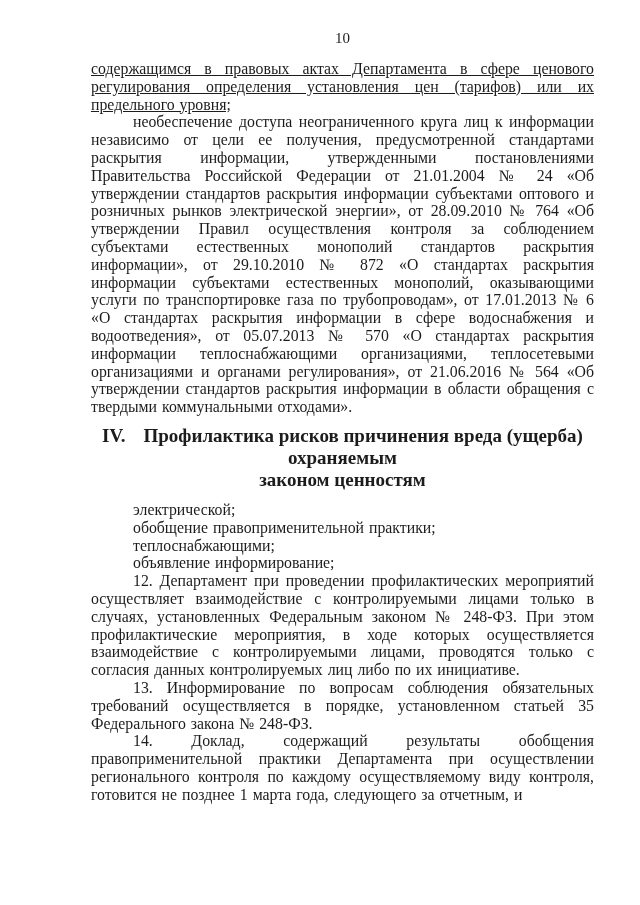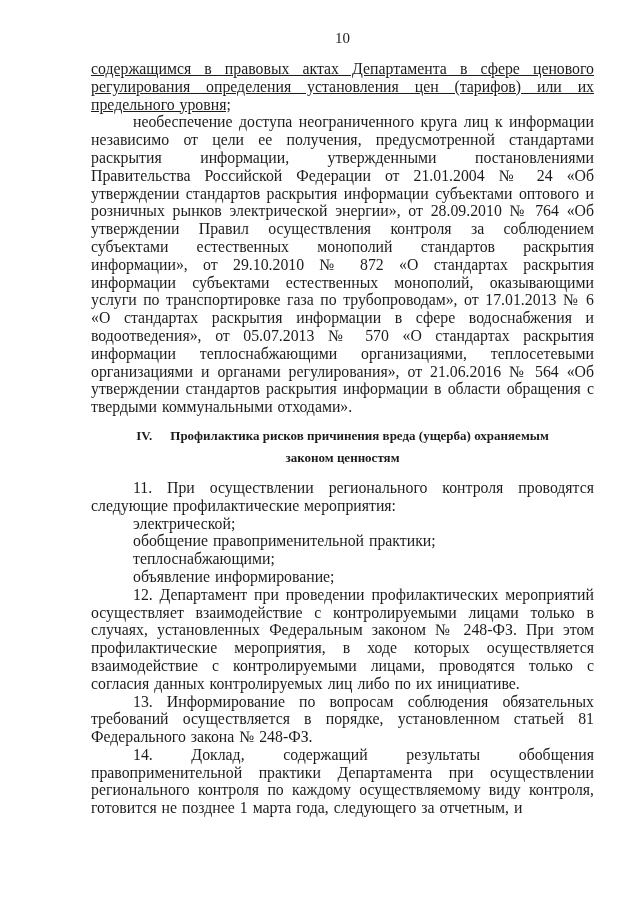--- a/index.html
+++ b/index.html
@@ -31,21 +31,21 @@
     text-align: justify;
     text-indent: 42px;
     word-spacing: 1px;
   }
   .doc-body p.para.no-indent {
     text-indent: 0;
     text-decoration: underline;
   }
   .section-heading {
     margin: 9px 0 10px 0;
-    font-size: 13px;
+    font-size: 19px;
     line-height: 22px;
     font-weight: bold;
     text-align: center;
   }
   .section-heading .h-num {
     margin-right: 18px;
   }
 </style>
 </head>
 <body>
@@ -60,31 +60,30 @@
 
     <p class="para">необеспечение доступа неограниченного круга лиц к информации независимо от цели ее получения, предусмотренной стандартами раскрытия информации, утвержденными постановлениями Правительства Российской Федерации от 21.01.2004 № 24 «Об утверждении стандартов раскрытия информации субъектами оптового и розничных рынков электрической энергии», от 28.09.2010 № 764 «Об утверждении Правил осуществления контроля за соблюдением субъектами естественных монополий стандартов раскрытия информации», от 29.10.2010 № 872 «О стандартах раскрытия информации субъектами естественных монополий, оказывающими услуги по транспортировке газа по трубопроводам», от 17.01.2013 № 6 «О стандартах раскрытия информации в сфере водоснабжения и водоотведения», от 05.07.2013 № 570 «О стандартах раскрытия информации теплоснабжающими организациями, теплосетевыми организациями и органами регулирования», от 21.06.2016 № 564 «Об утверждении стандартов раскрытия информации в области обращения с твердыми коммунальными отходами».</p>
 
     <div class="section-heading">
       <div>
         <span class="h-num">IV.</span><span>Профилактика рисков причинения вреда (ущерба) охраняемым</span>
       </div>
       <div>законом ценностям</div>
     </div>
 
-    <p class="para">11. При осуществлении регионального контроля проводятся следующие профилактические мероприятия:</p>
 
     <p class="para">электрической;</p>
 
     <p class="para">обобщение правоприменительной практики;</p>
 
     <p class="para">теплоснабжающими;</p>
 
     <p class="para">объявление информирование;</p>
 
 
     <p class="para">12. Департамент при проведении профилактических мероприятий осуществляет взаимодействие с контролируемыми лицами только в случаях, установленных Федеральным законом № 248-ФЗ. При этом профилактические мероприятия, в ходе которых осуществляется взаимодействие с контролируемыми лицами, проводятся только с согласия данных контролируемых лиц либо по их инициативе.</p>
 
-    <p class="para">13. Информирование по вопросам соблюдения обязательных требований осуществляется в порядке, установленном статьей 81 Федерального закона № 248-ФЗ.</p>
+    <p class="para">13. Информирование по вопросам соблюдения обязательных требований осуществляется в порядке, установленном статьей 35 Федерального закона № 248-ФЗ.</p>
 
     <p class="para">14. Доклад, содержащий результаты обобщения правоприменительной практики Департамента при осуществлении регионального контроля по каждому осуществляемому виду контроля, готовится не позднее 1 марта года, следующего за отчетным, и</p>
 
   </div>
 </div>
 
 </body></html>

